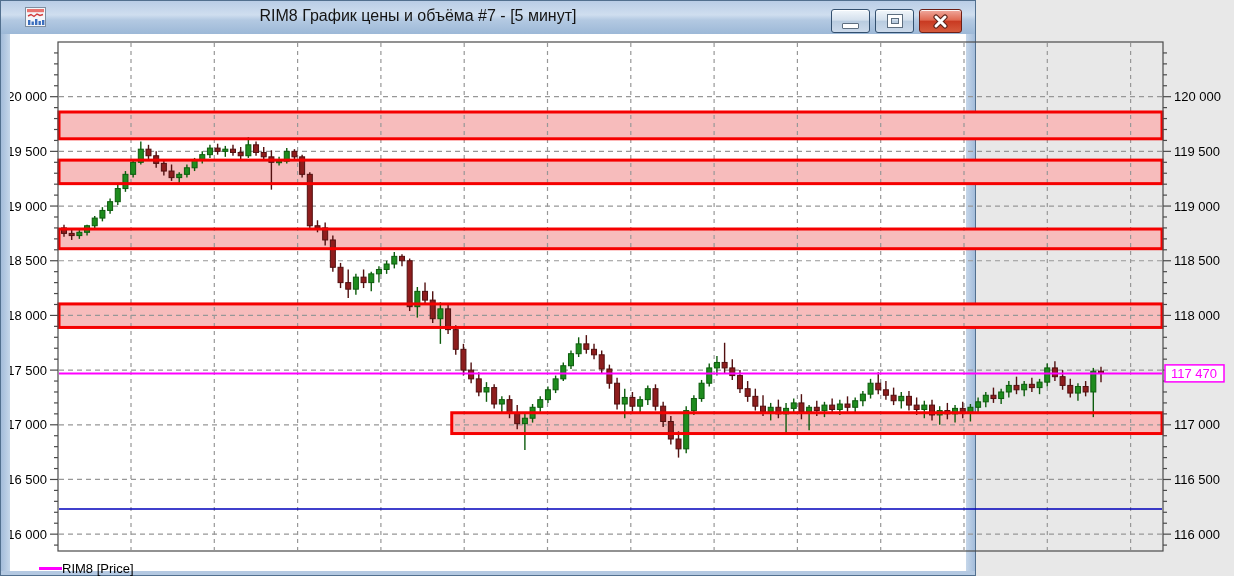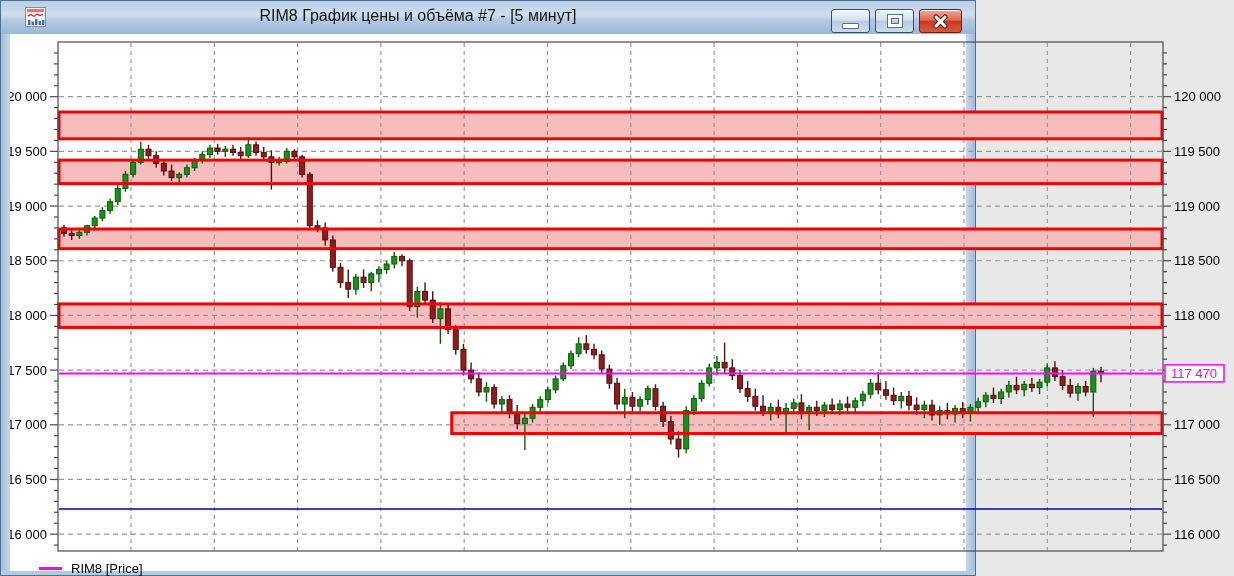--- a/index.html
+++ b/index.html
@@ -24,21 +24,21 @@
   .glyph-max{width:14px;height:12px;box-sizing:border-box;border:3px solid #fff;
              box-shadow:0 0 0 1px #5d6e80, inset 0 0 0 1px #5d6e80;background:transparent;}
   
   .frame-left{position:absolute;left:0;top:33px;bottom:0;width:9px;
               background:linear-gradient(90deg,#a3bcda,#c6d7ea);}
   .frame-right{position:absolute;right:0;top:33px;bottom:0;width:9px;
               background:linear-gradient(270deg,#a3bcda,#c6d7ea);}
   .frame-bottom{position:absolute;left:0;right:0;bottom:0;height:4px;background:#b4c9e2;}
   
   .content{position:absolute;left:9px;right:9px;top:33px;bottom:4px;background:#fff;}
-  .legend{position:absolute;left:29px;top:527px;display:flex;align-items:center;gap:9px;}
+  .legend{position:absolute;left:29px;top:527px;display:flex;align-items:center;}
   .legend-swatch{width:23px;height:3px;background:#ff00ff;}
   .legend-label{font-size:13px;color:#000;}
 </style>
 </head>
 <body>
 
 <div class="window">
 
   <div class="titlebar">
     <svg class="win-icon" viewBox="0 0 21 20">

